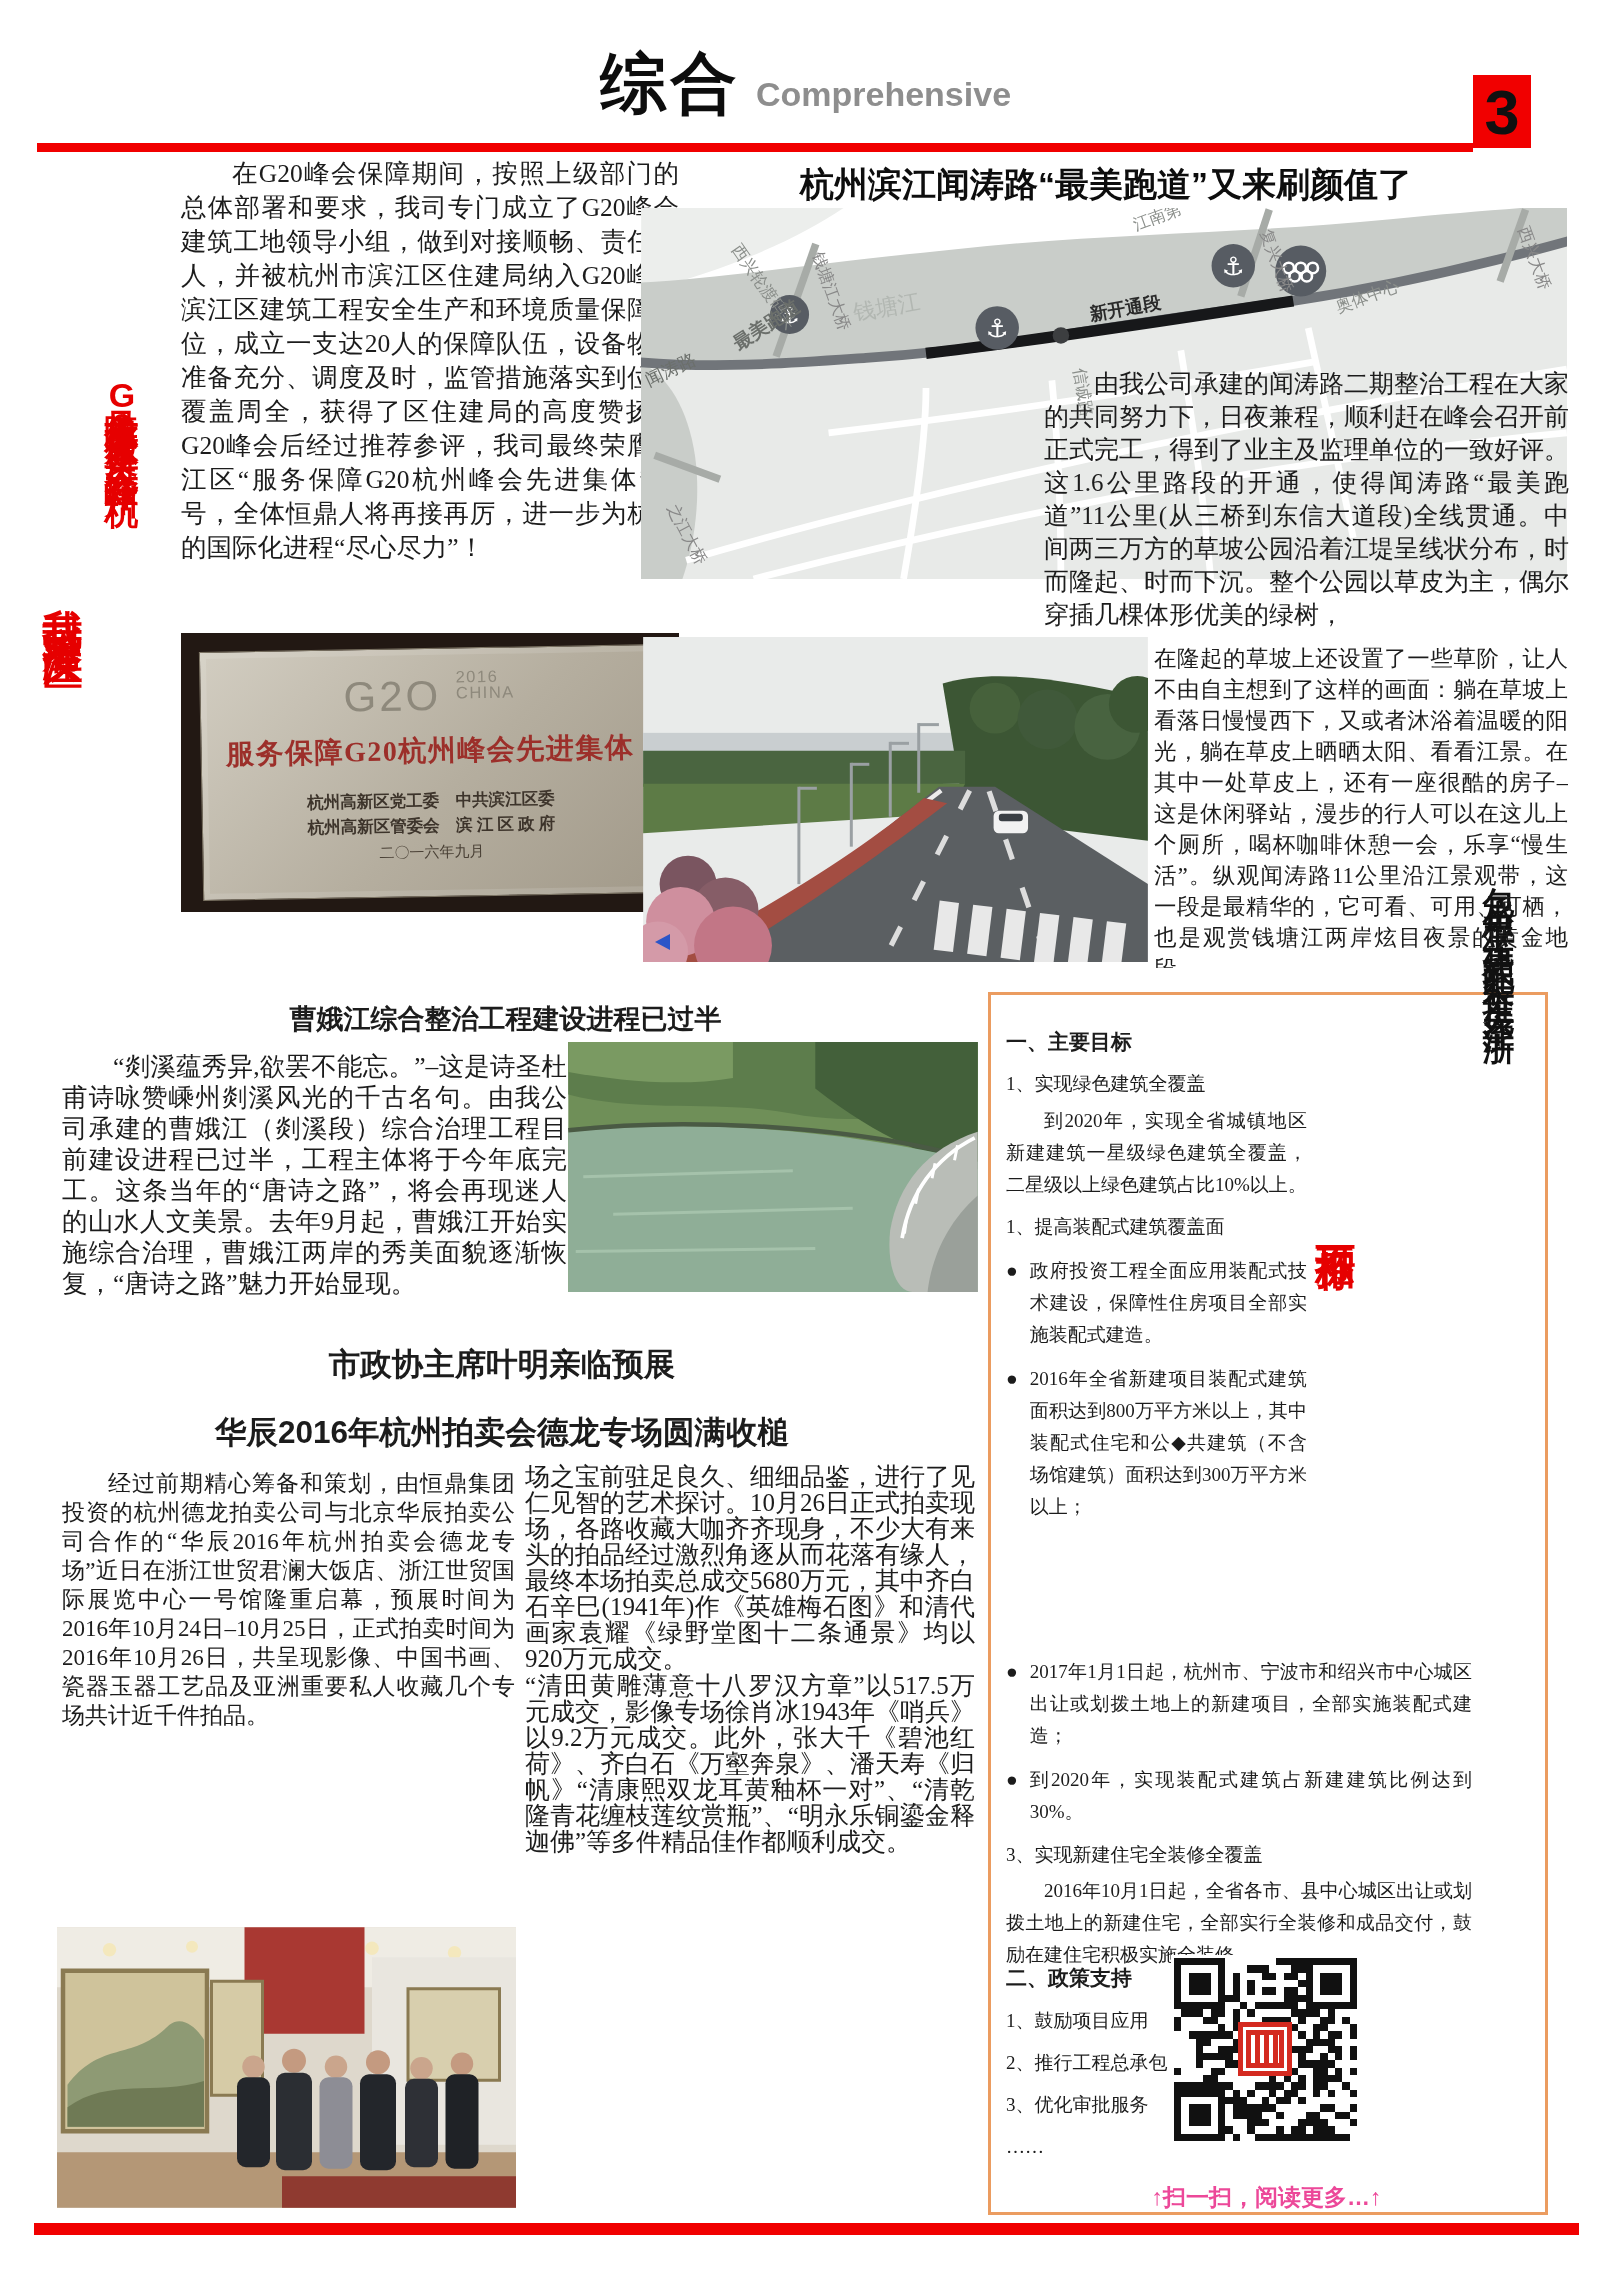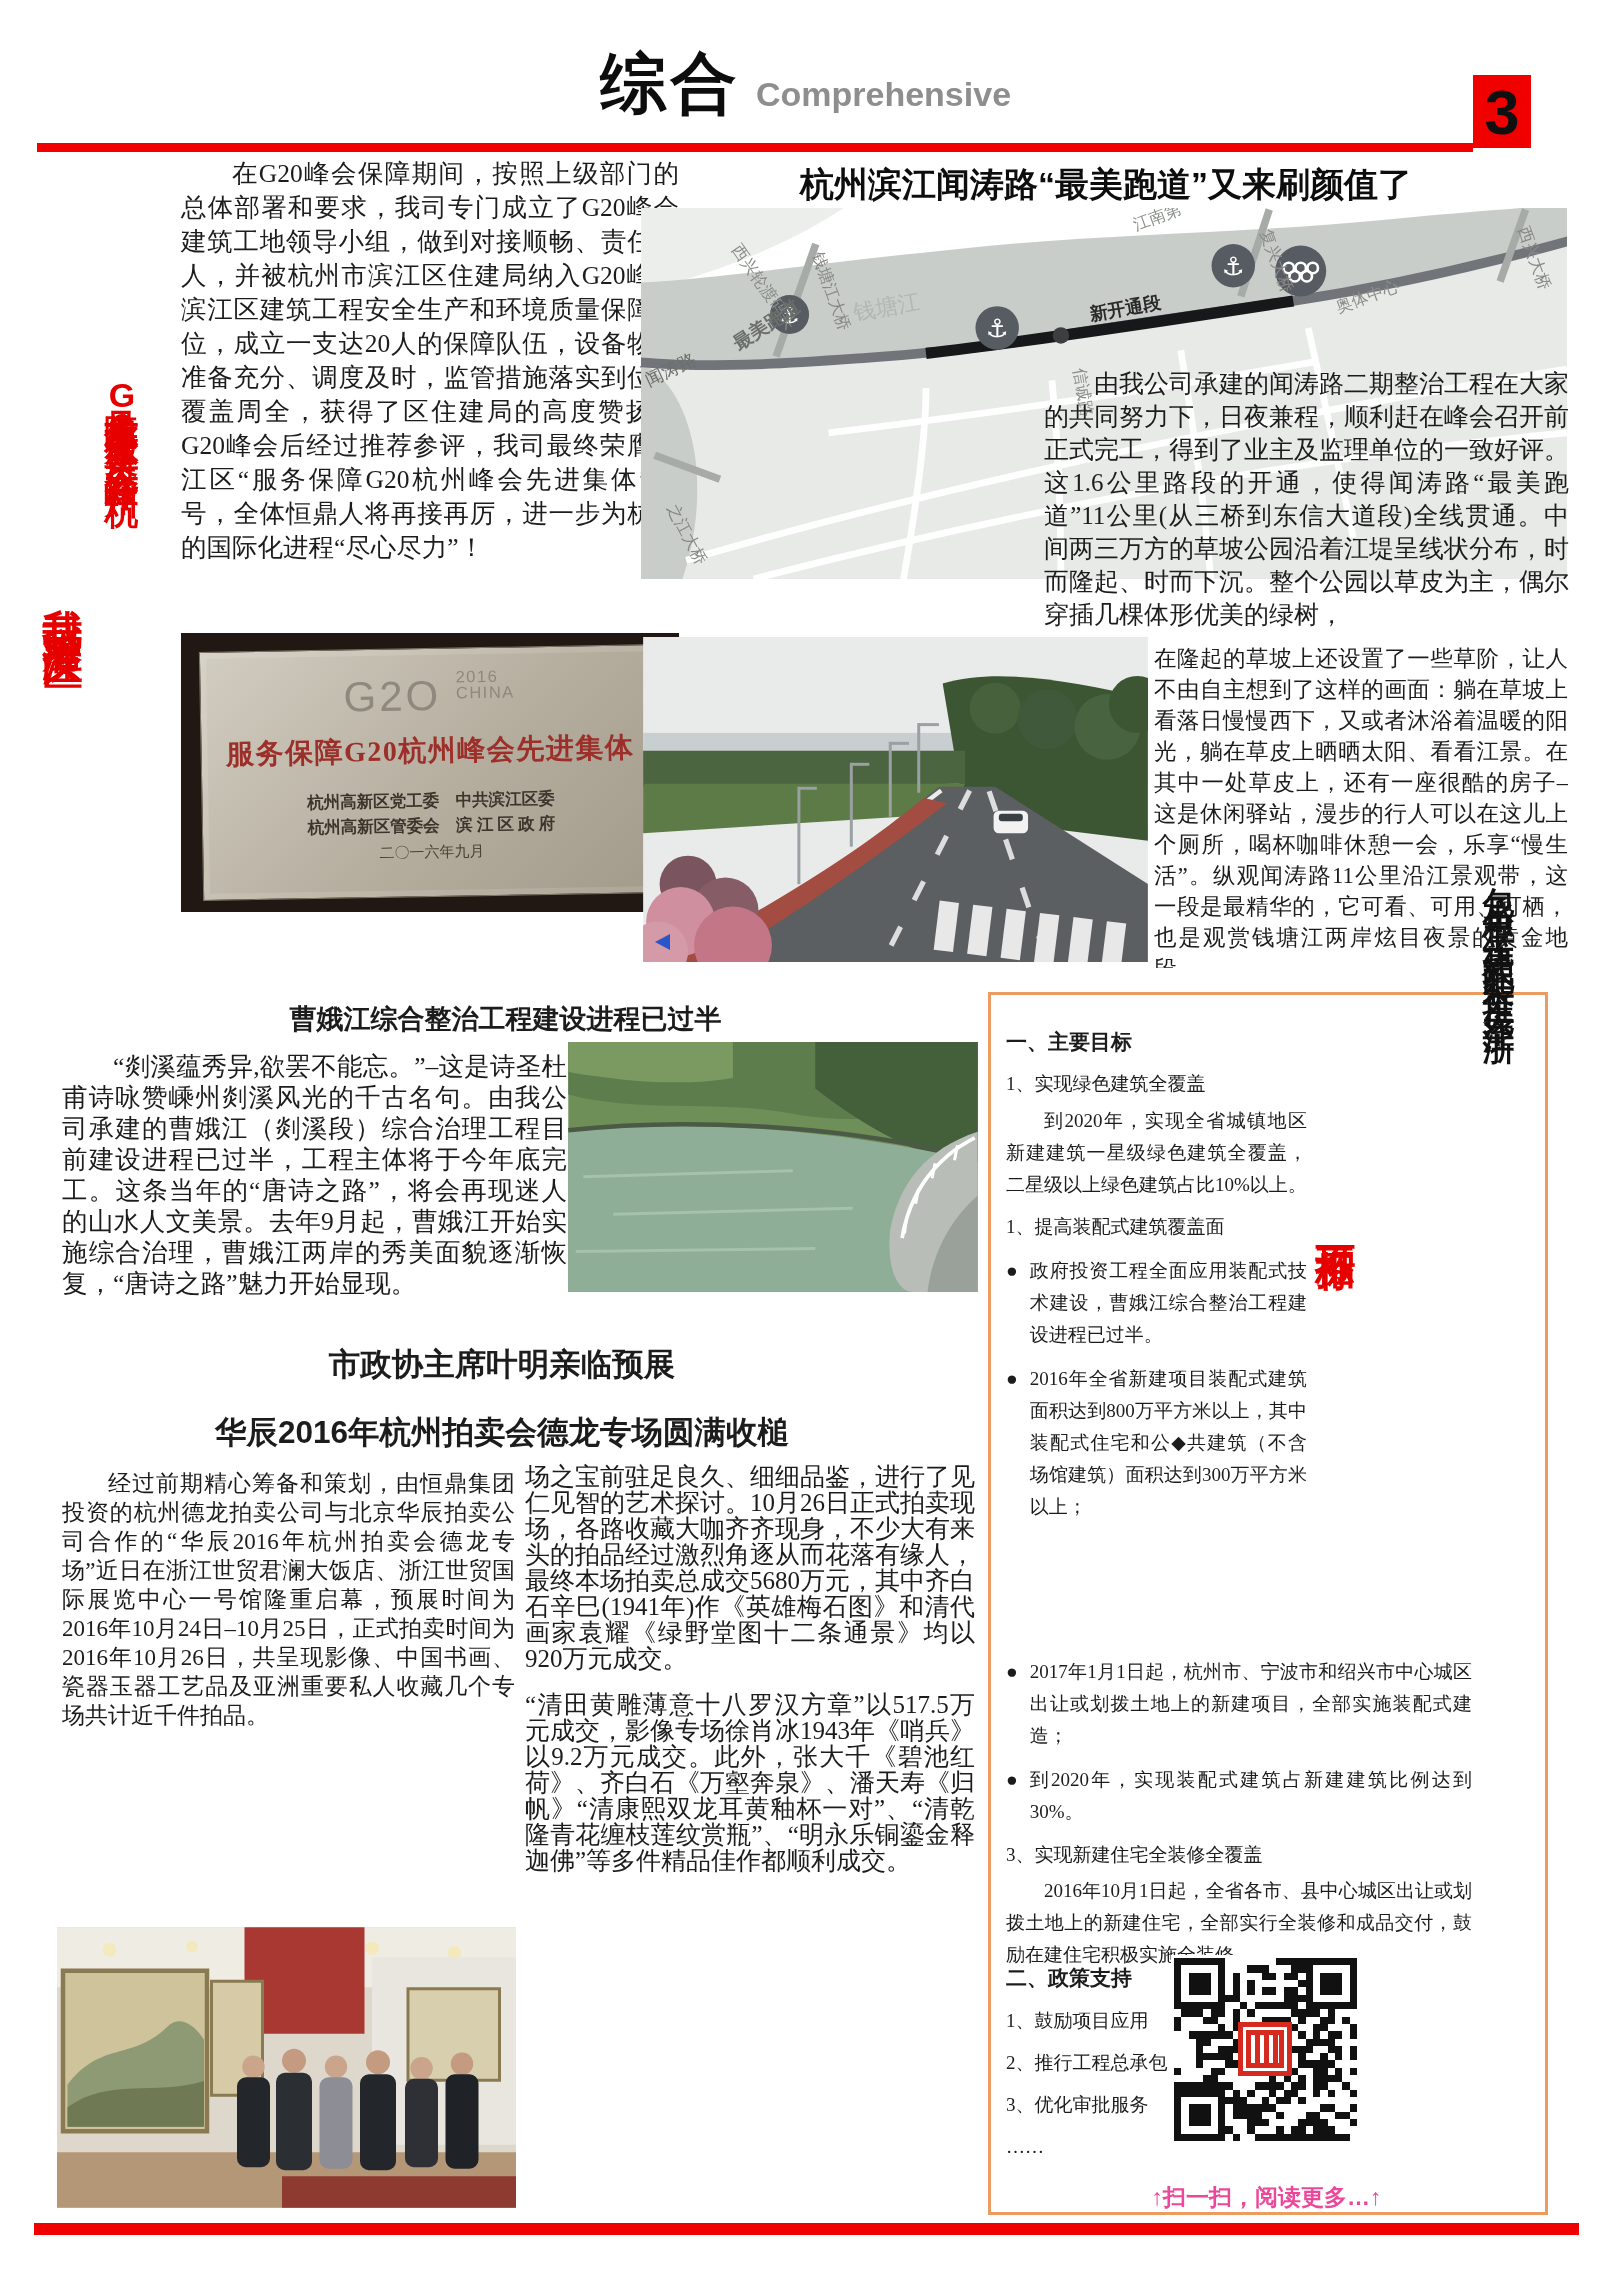--- a/index.html
+++ b/index.html
@@ -35,21 +35,21 @@
   .a1-body{left:181px;top:157px;width:498px}
   .a2-title{left:645px;top:162px;width:922px;font-size:34px;font-weight:700;color:#0d0d0d}
   .a2-p1{left:1044px;top:367px;width:525px;font-size:25px;line-height:33px;z-index:4}
   .a2-p2{left:1154px;top:643px;width:414px;height:325px;font-size:22.5px;line-height:31px;overflow:hidden;z-index:4}
   .a3-title{left:127px;top:1001px;width:757px;font-size:27px;font-weight:700}
   .a3-body{left:62px;top:1051px;width:505px;font-size:25.5px;line-height:31px}
   .a4-title1{left:105px;top:1344px;width:794px;font-size:31.5px;font-weight:700}
   .a4-title2{left:105px;top:1412px;width:794px;font-size:31.5px;font-weight:700}
   .a4-col1{left:62px;top:1469px;width:453px;font-size:23px;line-height:29px}
   .a4-col2{left:525px;top:1464px;width:450px;font-size:25px;line-height:26px}
-  .a4-col1 .p2,.a4-col2 .p2{margin-top:20px}
+  .a4-col1 .p2,.a4-col2 .p2{margin-top:1px}
 
   
   .photo{overflow:hidden}
   .plaque-photo{left:181px;top:633px;width:498px;height:279px;background:#221813}
   .plate{position:absolute;left:19.5px;top:15px;right:19.5px;bottom:15px;
          background:linear-gradient(135deg,#d2cdc1,#b5ae9f 55%,#a29a8a);
          border:1.5px solid #7e7666;box-shadow:inset 0 0 0 6px rgba(255,255,255,.12);
          transform:rotate(-1deg);text-align:center}
   .g20logo{margin-top:19.5px;color:#8e897c;font-size:42px;letter-spacing:3px;font-weight:400}
   .g20logo small{font-size:16.5px;letter-spacing:1.5px;display:inline-block;text-align:left;
@@ -310,21 +310,21 @@
 <div class="abs vtext policy-vtitle">浙江率先推行装配式建筑工程总承包</div>
 <div class="abs vtext stamp sans">可不招标</div>
 
 <div class="abs policy-colA pt jt">
   <div class="policy-h">一、主要目标</div>
   <p class="policy-n">1、实现绿色建筑全覆盖</p>
   <p class="ind policy-p">到2020年，实现全省城镇地区新建建筑一星级绿色建筑全覆盖，二星级以上绿色建筑占比10%以上。</p>
   <p class="policy-n">1、提高装配式建筑覆盖面</p>
   <div class="bullet">
     <span class="dot">●</span>
-    <p>政府投资工程全面应用装配式技术建设，曹娥江综合整治工程建设进程已过半。</p>
+    <p>政府投资工程全面应用装配式技术建设，保障性住房项目全部实施装配式建造。</p>
   </div>
   <div class="bullet">
     <span class="dot">●</span>
     <p>2016年全省新建项目装配式建筑面积达到800万平方米以上，其中装配式住宅和公◆共建筑（不含场馆建筑）面积达到300万平方米以上；</p>
   </div>
 </div>
 
 <div class="abs policy-colB pt jt" able="false">
   <div class="bullet" style="margin-top:0">
     <span class="dot">●</span>

